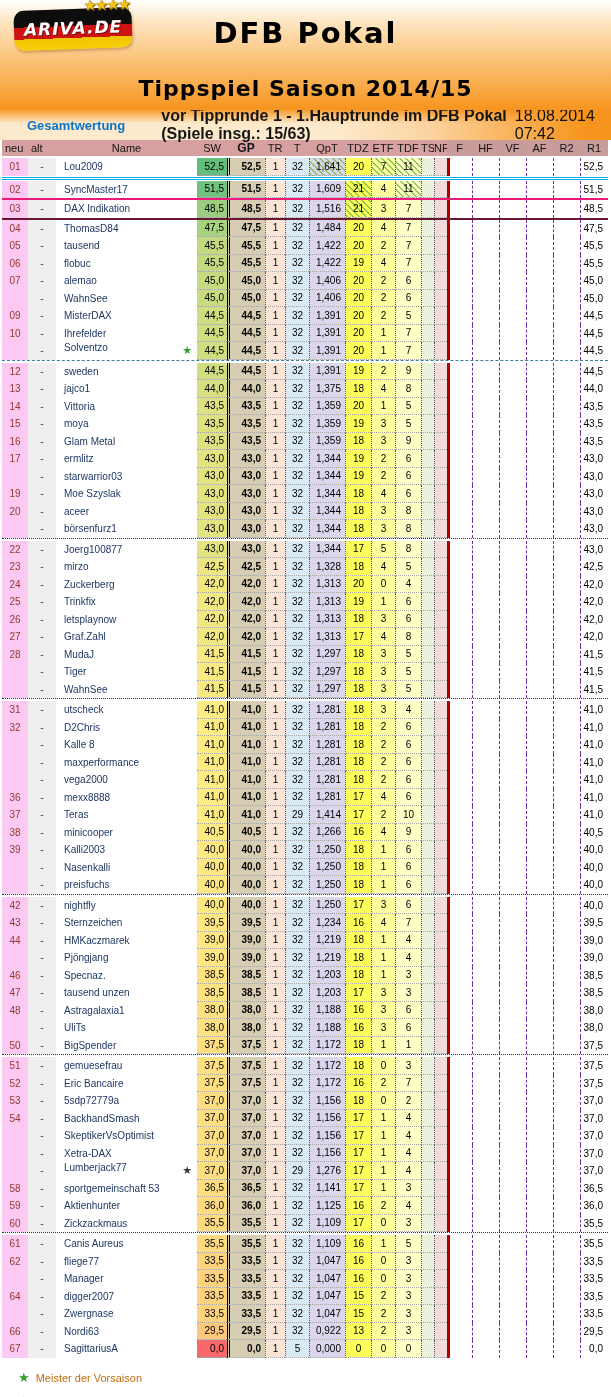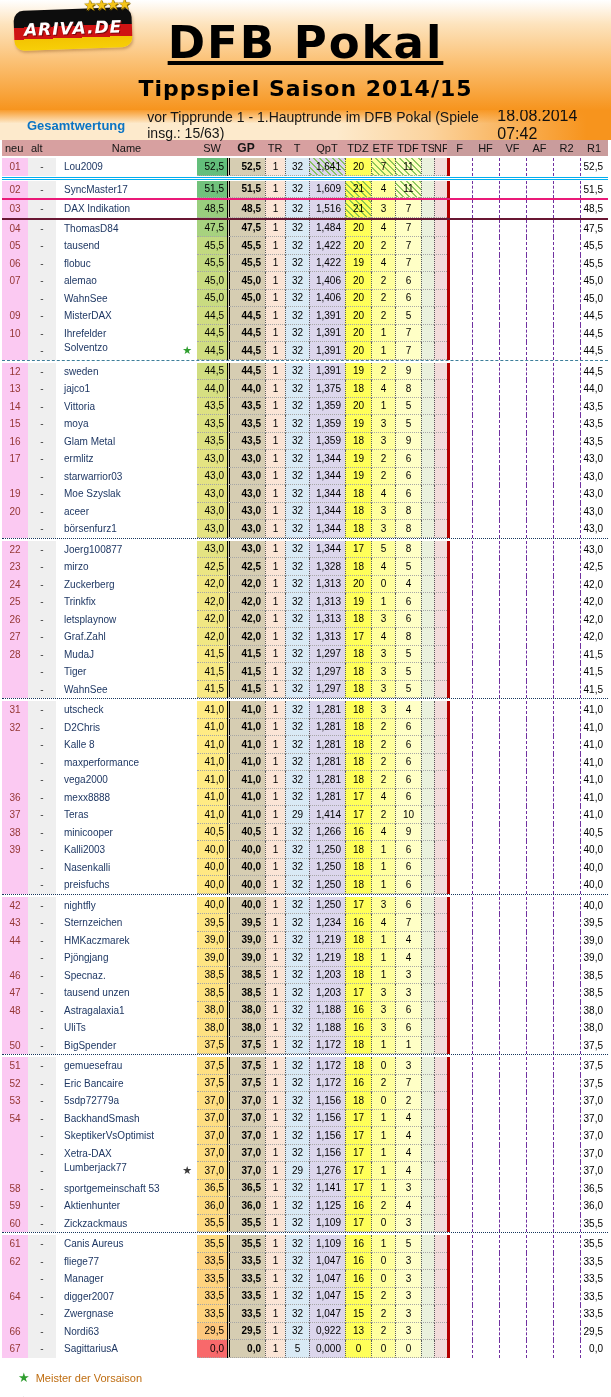--- a/index.html
+++ b/index.html
@@ -11,31 +11,31 @@
     background:linear-gradient(180deg,#ffffff 0%,#fde3bd 22%,#fbc277 55%,#f8a43c 85%,#f7941d 100%);}
   .logo{position:absolute;left:14px;top:9px;width:118px;height:40px;border-radius:10px;
     background:linear-gradient(180deg,#0d0d0d 0%,#0d0d0d 42%,#cf1313 42%,#cf1313 72%,#f3c402 72%,#f7cf07 100%);
     box-shadow:1px 2px 3px rgba(120,60,0,.35);transform:rotate(-2deg);}
   .logo-text{position:absolute;left:10px;top:9px;font-family:"DejaVu Sans",sans-serif;
     font-weight:bold;font-style:italic;font-size:17px;color:#fff;letter-spacing:1px;
     text-shadow:1px 1px 0 #7a0a0a;}
   .logo-stars{position:absolute;right:2px;top:-12px;font-size:15px;color:#f5c518;
     letter-spacing:-2px;text-shadow:0 0 1px #5a4500,1px 1px 0 #8a6a00;}
   .title{position:absolute;left:0;right:0;top:16px;text-align:center;
-    font-family:"DejaVu Sans",sans-serif;font-weight:800;font-size:45px;color:#000;letter-spacing:2px;text-decoration:underline;}
+    font-family:"DejaVu Sans",sans-serif;font-weight:800;font-size:29px;color:#000;letter-spacing:2px;}
   .subtitle{position:absolute;left:0;right:0;top:76px;text-align:center;
     font-family:"DejaVu Sans",sans-serif;font-weight:800;font-size:22px;color:#000;letter-spacing:1px;}
 
   
   .statusbar{height:30px;display:flex;align-items:center;
     background:
       linear-gradient(to right,rgba(247,148,29,0) 55%,rgba(247,148,29,.25) 70%,#f7941d 96%),
       linear-gradient(180deg,#f89c2e 0%,#fdeacc 45%,#fdeacc 100%);}
   .sb-left{margin-left:27px;font-size:13px;font-weight:bold;color:#0b74c4;cursor:pointer;}
-  .sb-center{margin-left:22px;font-size:14px;font-weight:normal;color:#151515;}
+  .sb-center{margin-left:36px;font-size:16px;font-weight:bold;color:#151515;}
   .sb-right{margin-left:auto;margin-right:8px;font-size:16px;color:#101010;}
 
   
   table{border-collapse:separate;border-spacing:0;table-layout:fixed;width:606px;margin-left:2px;}
   td,th{box-sizing:border-box;overflow:hidden;white-space:nowrap;padding:0;vertical-align:middle;}
   th{height:18px;font-size:11px;font-weight:normal;color:#141414;background:#d7a0a0;border-bottom:2px solid #fff;}
   th.bold{font-weight:bold;font-size:12px;}
   th.right-sec{background:#c99c9c;}
   th.left{text-align:left;padding-left:3px;}
   tr.data td{height:17.5px;font-size:10px;}

